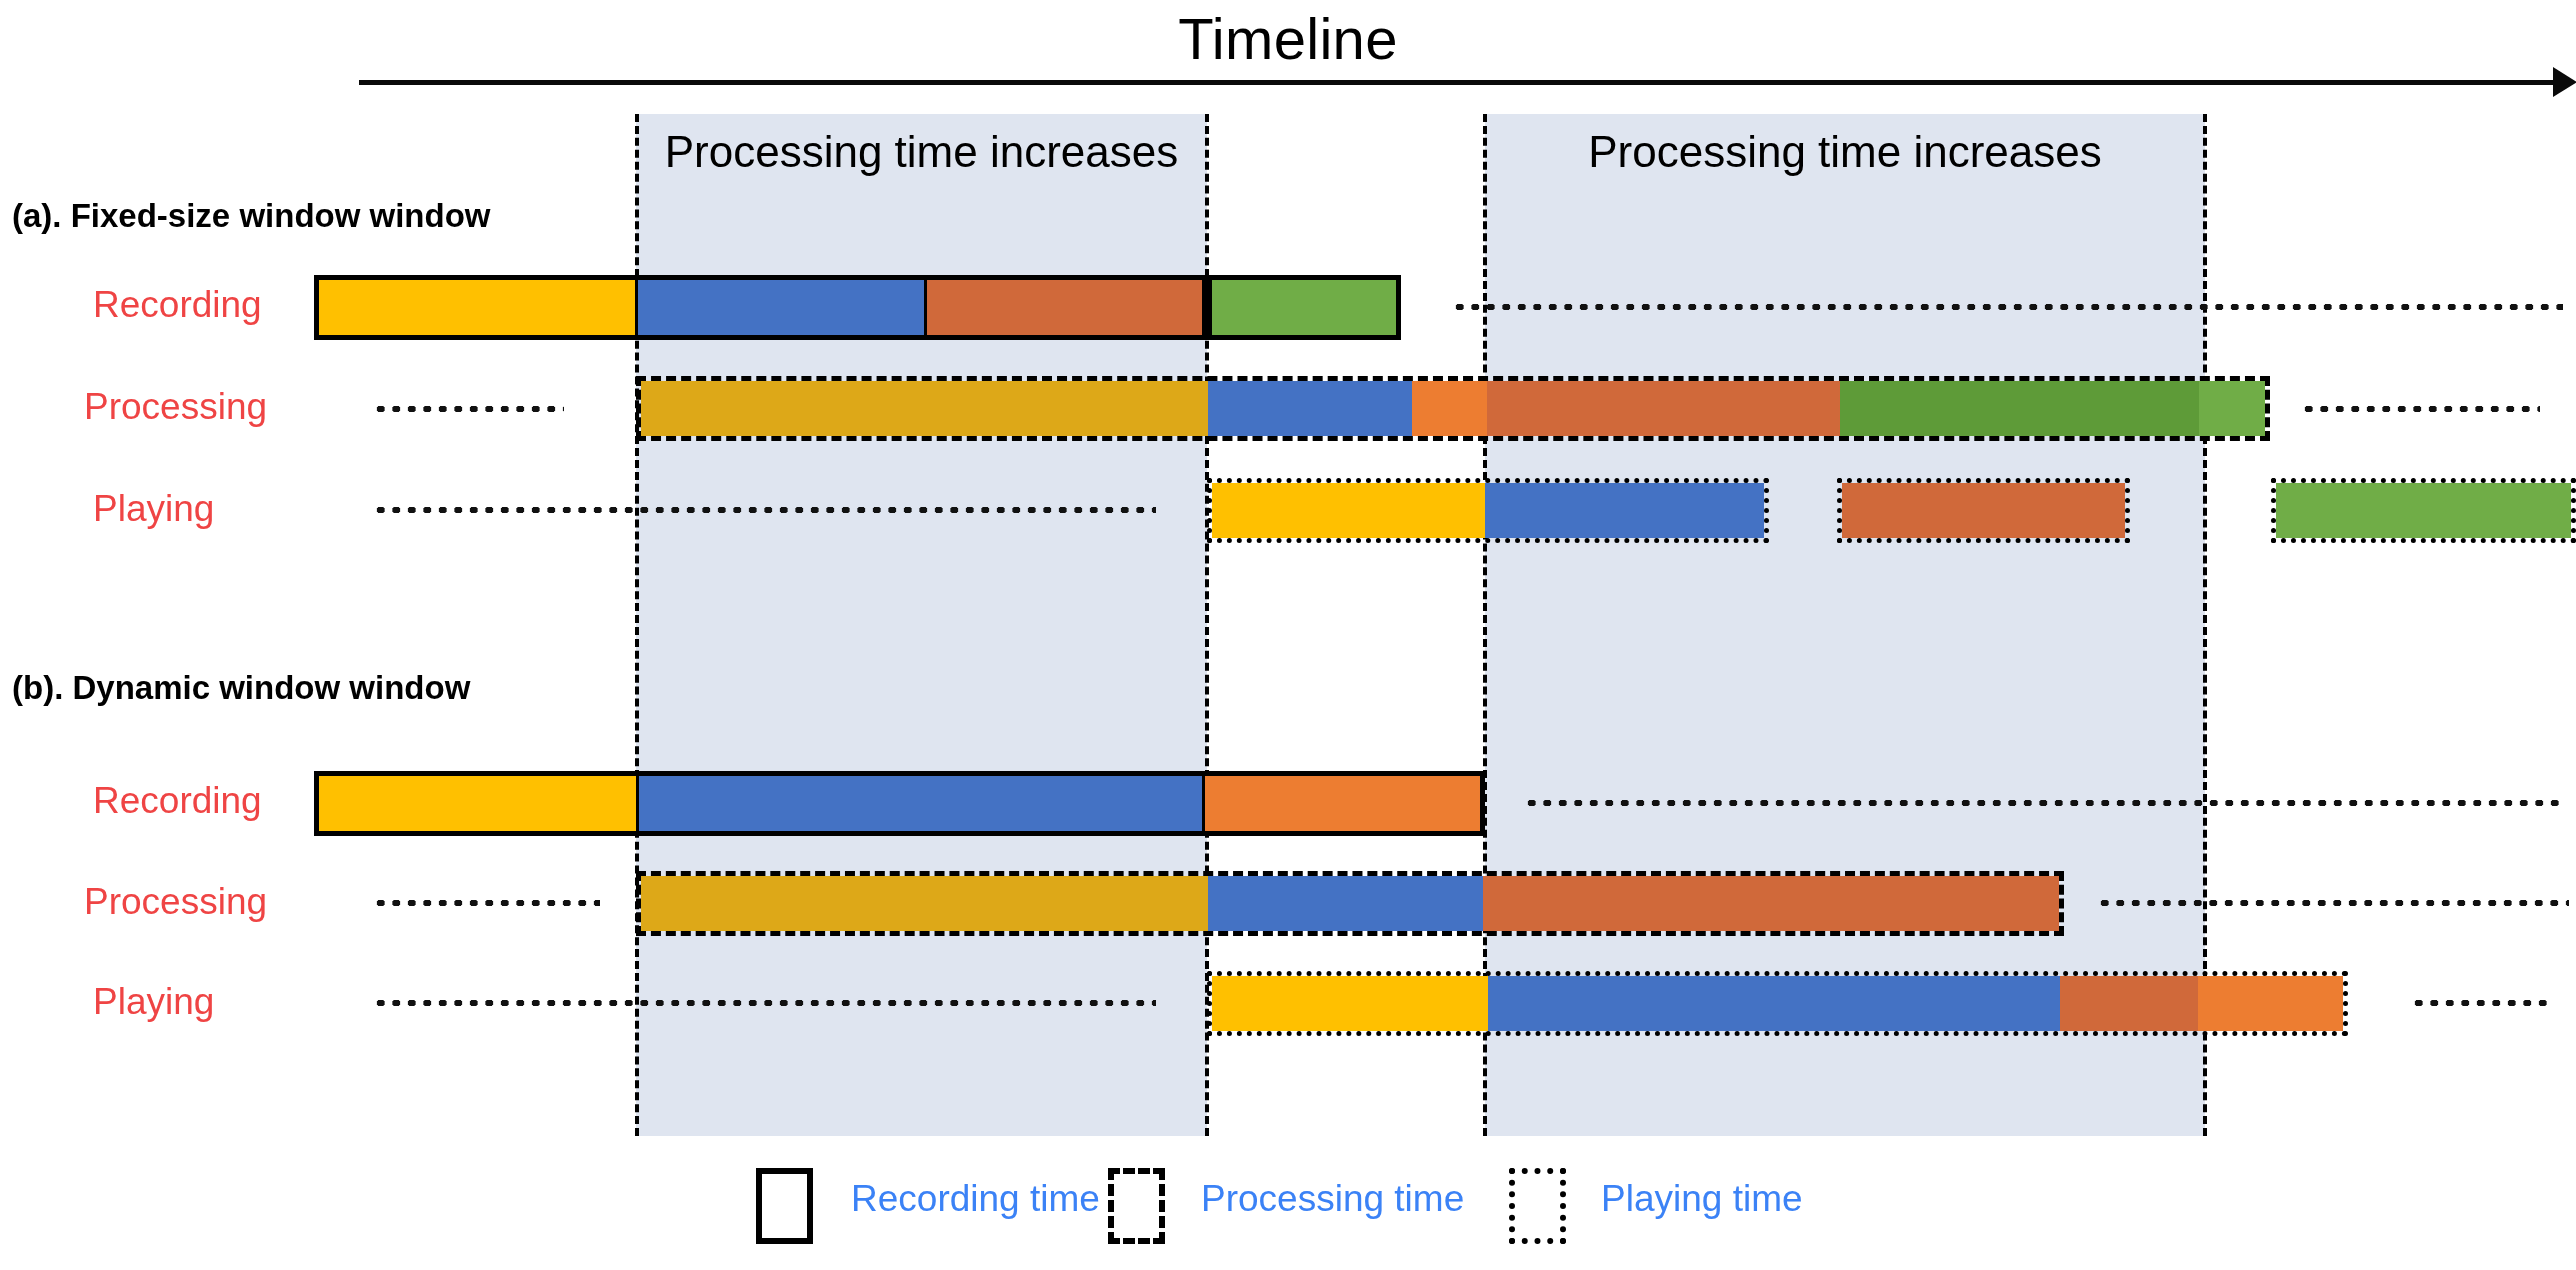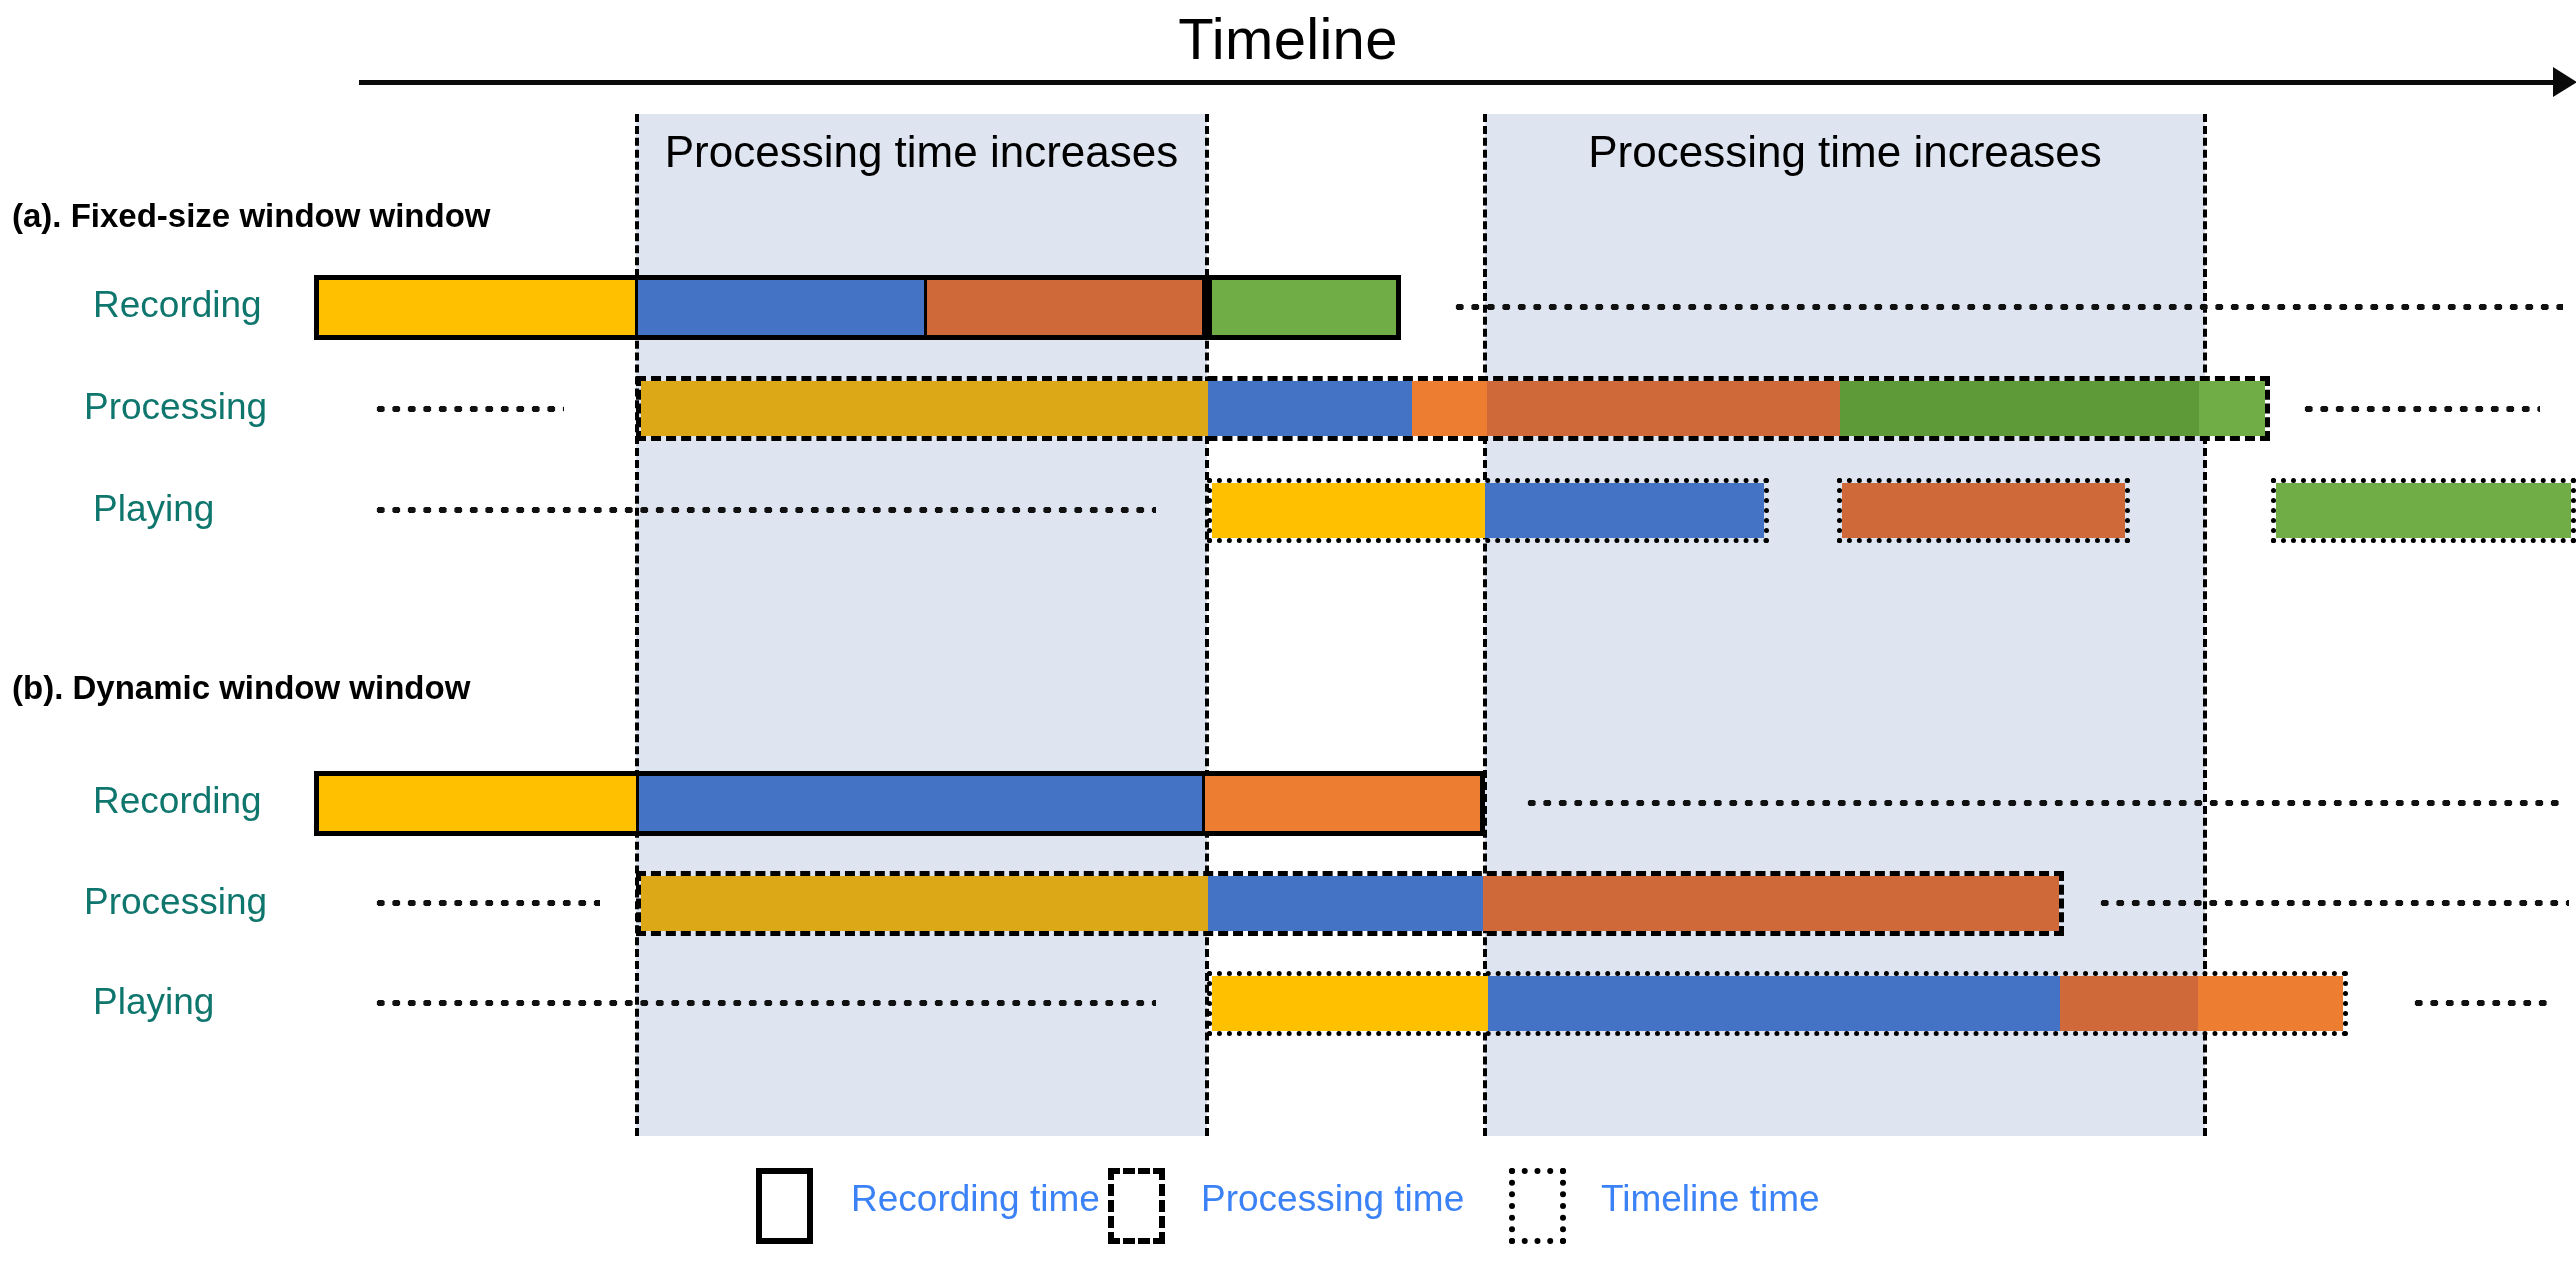--- a/index.html
+++ b/index.html
@@ -22,21 +22,21 @@
   .band{top:114px;height:1022px;background:#dfe5f0;}
   .bandline{top:114px;width:0;height:1022px;border-left:4.2px dashed #000;}
 
   
   .bandcap{top:127px;font-size:44px;color:#000;text-align:center;white-space:nowrap;}
 
   
   .sect{font-size:33px;font-weight:bold;color:#000;white-space:nowrap;}
 
   
-  .rowlabel{font-size:37px;color:#0f766e;white-space:nowrap;}
+  .rowlabel{font-size:37px;color:#ef4444;white-space:nowrap;}
 
   
   .bar{box-sizing:border-box;}
   .rec{border:5.4px solid #000;}
   .proc{border:5.4px dashed #000;}
   .play{border:5.4px dotted #000;}
   .seg{box-sizing:border-box;}
 
   
   .leader{height:6px;
@@ -134,15 +134,15 @@
       </div>
     </div>
 
   <div class="abs" id="legend"></div>
 
 <div class="abs lgbox solid" style="left: 756px;"></div>
     <div class="abs lgtext" style="left: 851px;">Recording time</div>
     <div class="abs lgbox dash" style="left: 1108px;"></div>
     <div class="abs lgtext" style="left: 1201px;">Processing time</div>
     <div class="abs lgbox dot" style="left: 1509px;"></div>
-    <div class="abs lgtext" style="left: 1601px;">Timeline time</div>
+    <div class="abs lgtext" style="left: 1601px;">Playing time</div>
   </div>
 
 
 </body></html>

